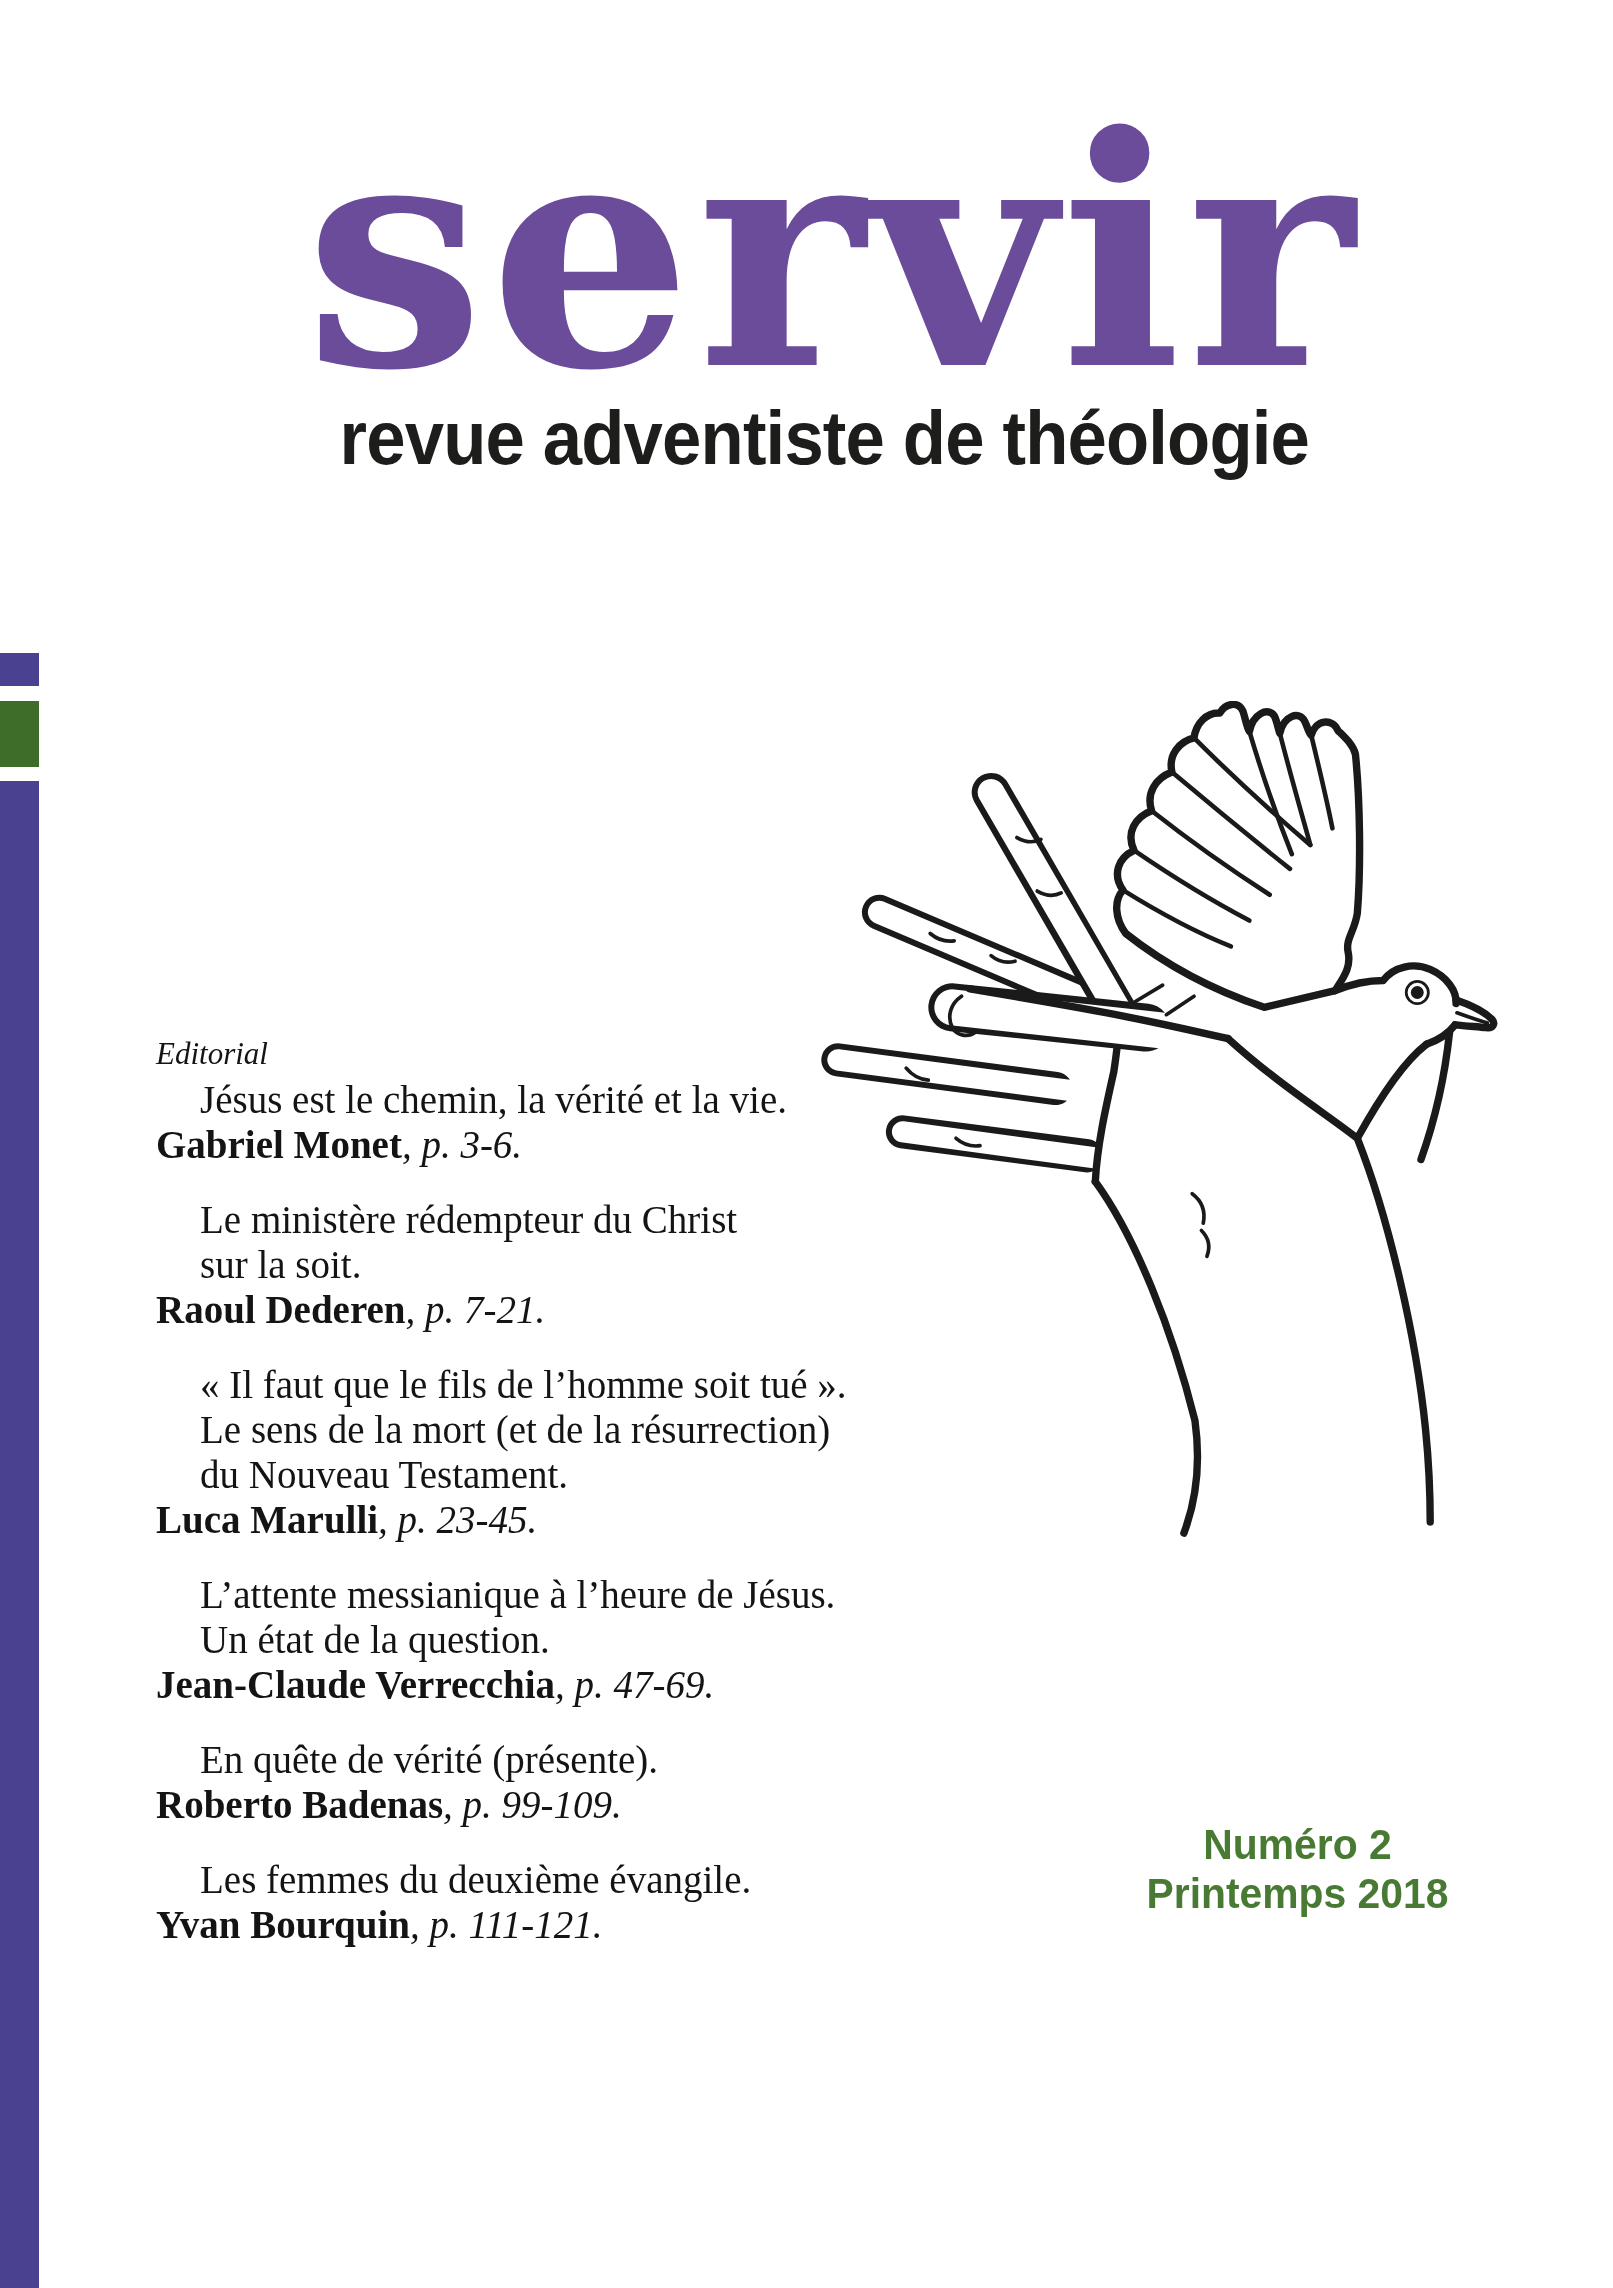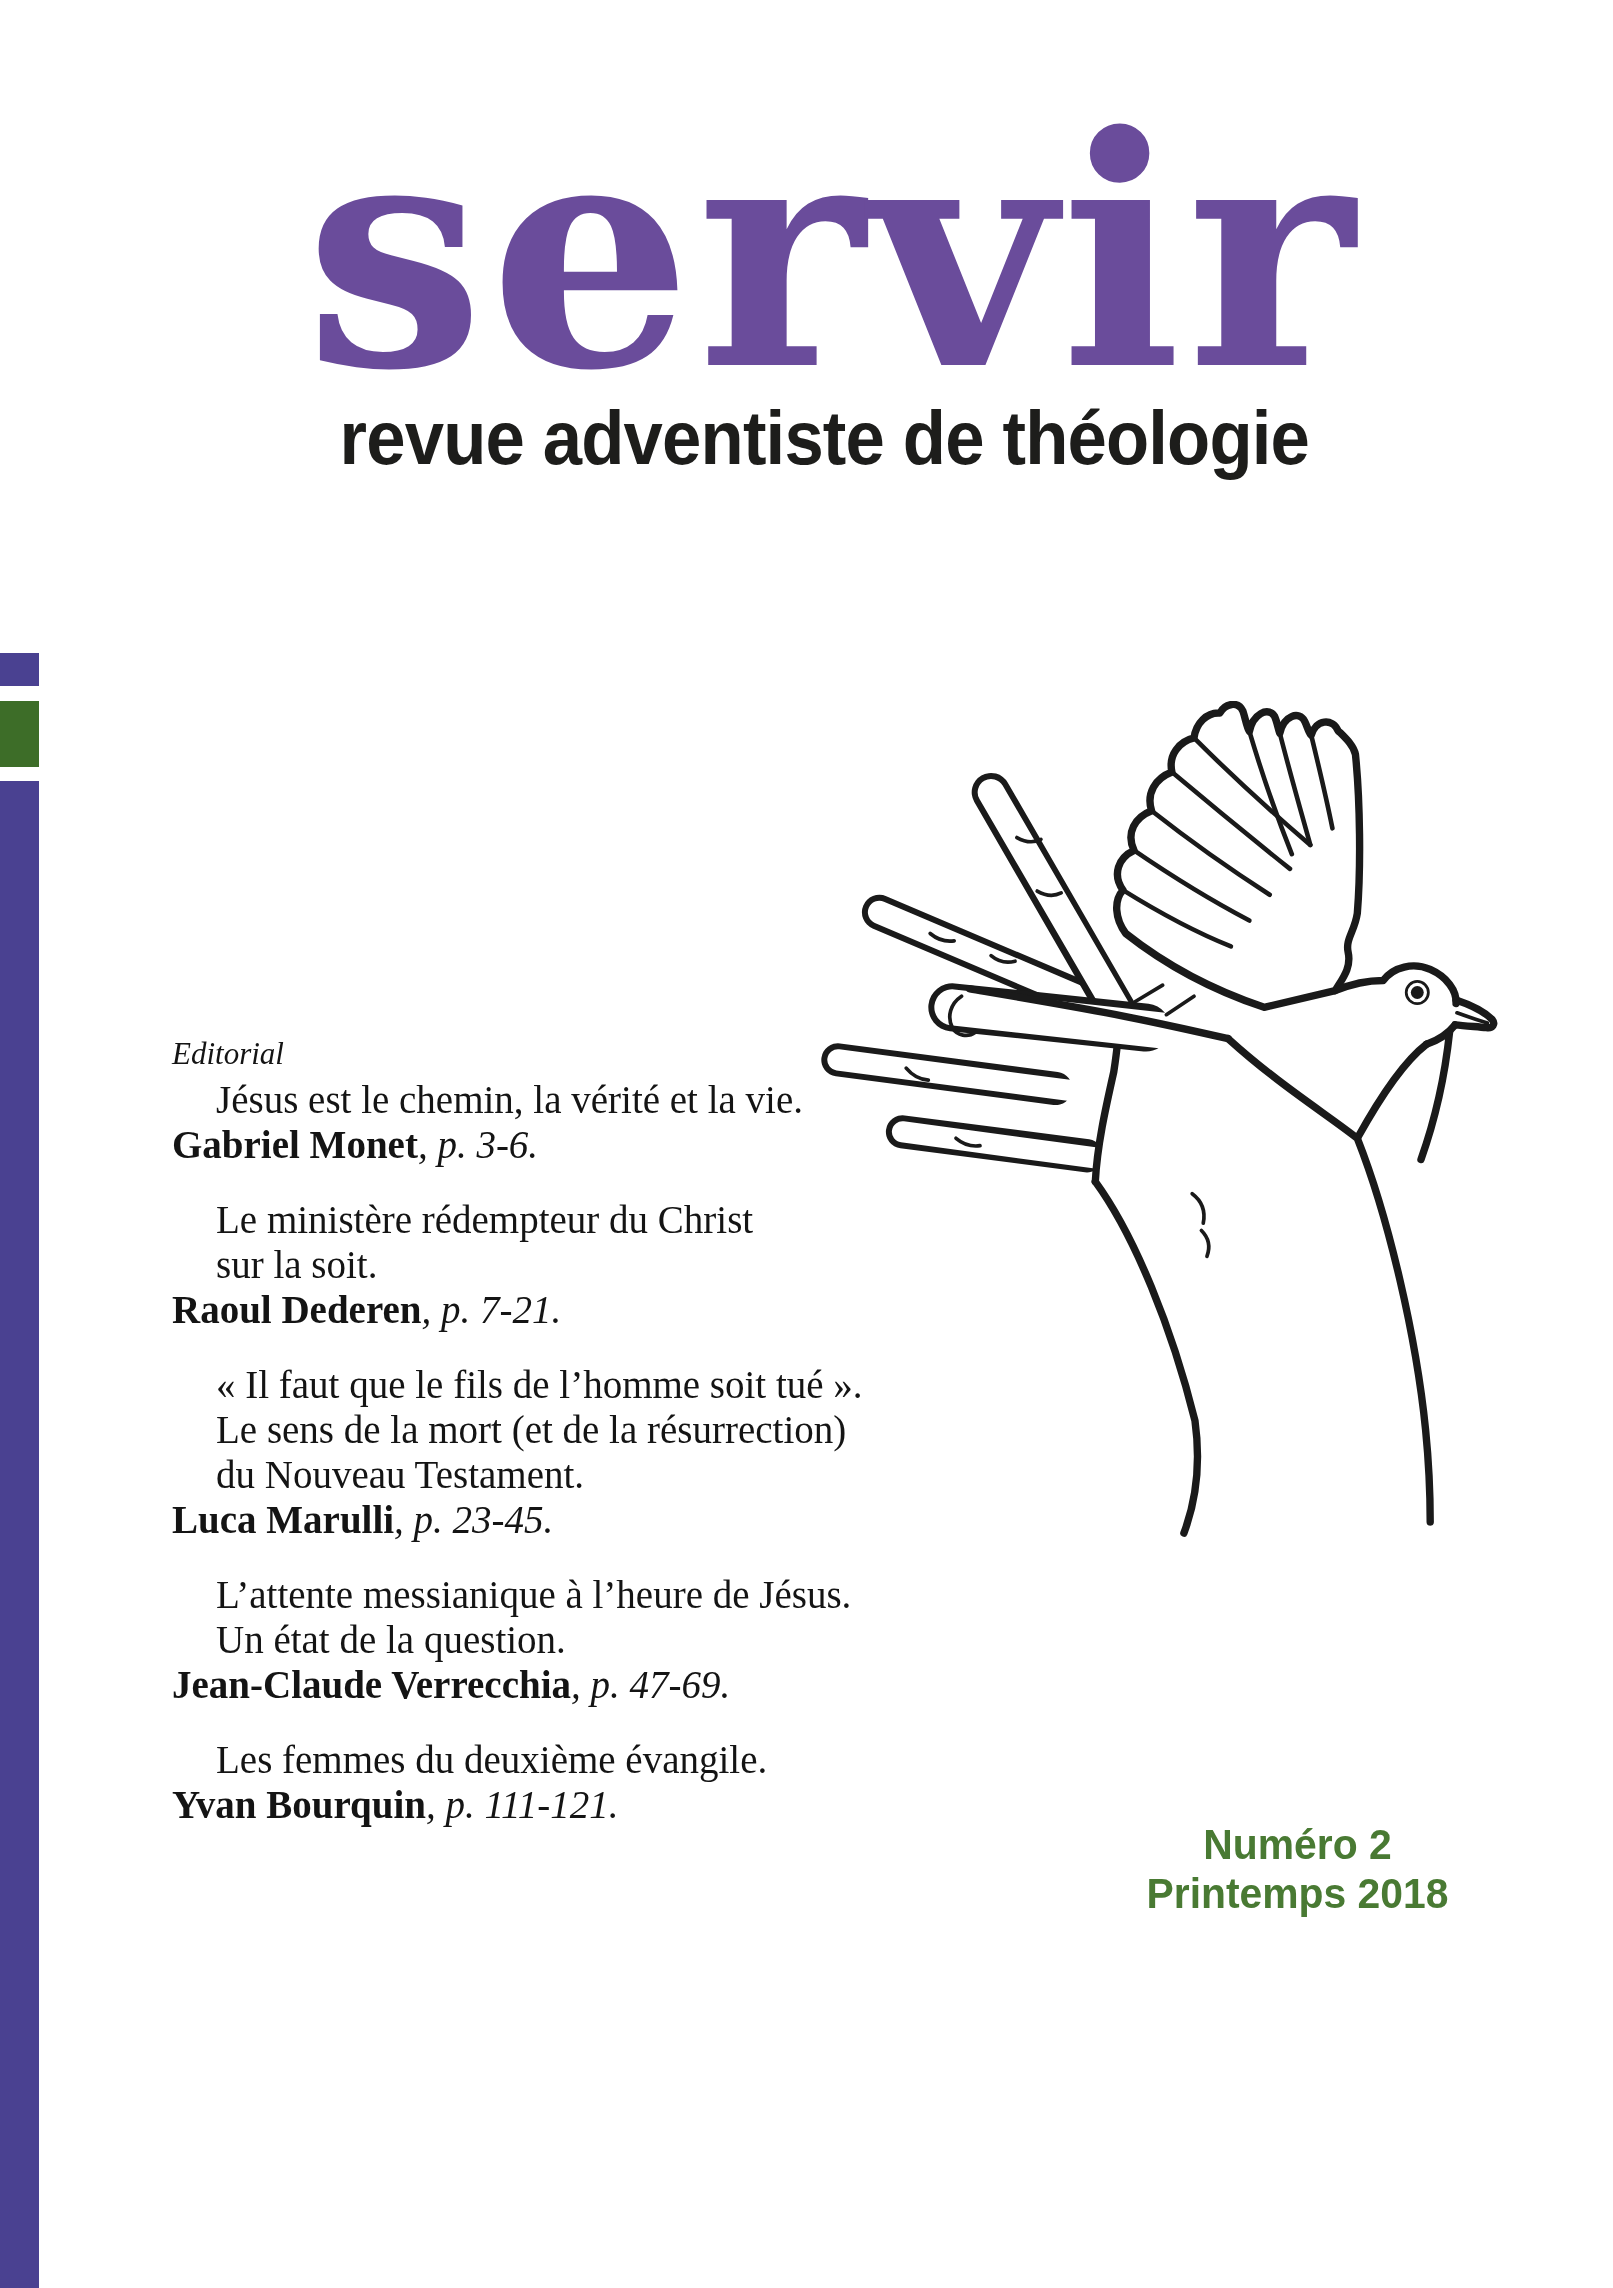--- a/index.html
+++ b/index.html
@@ -41,21 +41,21 @@
   .edge-mark.purple-square { top:653px; height:33px; background:#4a4191; }
   .edge-mark.green-square  { top:701px; height:66px; background:#3d6d28; }
   .edge-mark.purple-bar    { top:781px; height:1508px; background:#4a4191; }
 
   
   .artwork { position:absolute; left:821px; top:701px; width:711px; height:858px; }
   .artwork svg { display:block; width:100%; height:100%; }
 
   
   .toc {
-    position:absolute; left:172px; top:1034px; width:720px;
+    position:absolute; left:156px; top:1034px; width:720px;
     font-family:"Liberation Serif", serif;
     color:#141414;
     font-size:39px; line-height:45px;
   }
   .toc-label {
     font-style:italic;
     font-size:31px; line-height:39px;
     margin-bottom:3.7px;
   }
   .toc-entry { margin-bottom:30px; }
@@ -207,20 +207,24 @@
       <div class="toc-author-line"><span class="toc-author">Luca Marulli</span><span class="toc-pages">, p. 23-45.</span></div>
     </div>
 
     <div class="toc-entry">
       <div class="toc-title-line">L’attente messianique à l’heure de Jésus.</div>
       <div class="toc-title-line">Un état de la question.</div>
       <div class="toc-author-line"><span class="toc-author">Jean-Claude Verrecchia</span><span class="toc-pages">, p. 47-69.</span></div>
     </div>
 
 
+    <div class="toc-entry">
+      <div class="toc-title-line">En quête de vérité (présente).</div>
+      <div class="toc-author-line"><span class="toc-author">Roberto Badenas</span><span class="toc-pages">, p. 99-109.</span></div>
+    </div>
 
     <div class="toc-entry">
       <div class="toc-title-line">Les femmes du deuxième évangile.</div>
       <div class="toc-author-line"><span class="toc-author">Yvan Bourquin</span><span class="toc-pages">, p. 111-121.</span></div>
     </div>
   </div>
 
   <div class="issue">
     <div>Numéro 2</div>
     <div>Printemps 2018</div>

